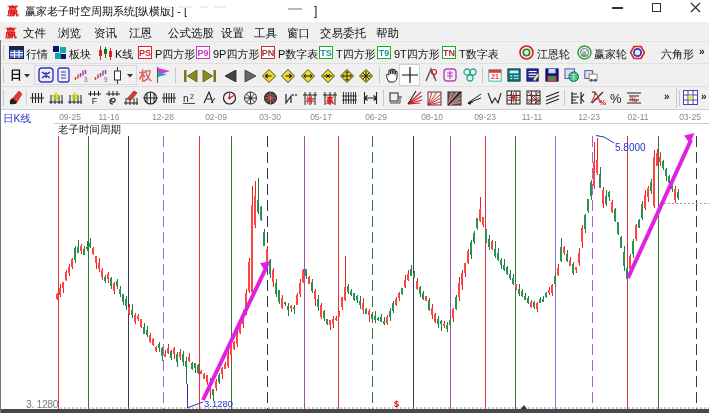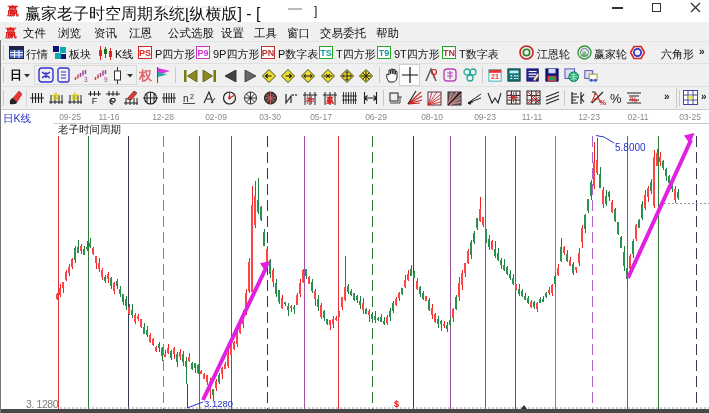--- a/index.html
+++ b/index.html
@@ -4,21 +4,21 @@
 * { margin:0; padding:0; box-sizing:border-box; }
 html,body { width:709px; height:413px; overflow:hidden; font-family:"Liberation Sans",sans-serif; background:#fff; }
 #win { position:relative; width:709px; height:413px; background:#fff; }
 .abs { position:absolute; }
 </style></head>
 <body>
 <div id="win">
 
 <div class="abs" style="left:0;top:0;width:709px;height:22px;background:#fff;">
   <div class="abs" style="left:7px;top:4px;width:14px;height:14px;color:#d22;font-weight:bold;font-size:12px;line-height:14px;">赢</div>
-  <div class="abs" style="left:25px;top:4px;font-size:16px;color:#111;white-space:nowrap;">赢家老子时空周期系统[纵横版] - [</div>
+  <div class="abs" style="left:25px;top:4px;font-size:11px;color:#111;white-space:nowrap;">赢家老子时空周期系统[纵横版] - [</div>
   <div class="abs" style="left:162px;top:6px;width:10px;height:2px;background:#ececec;"></div>
   <div class="abs" style="left:178px;top:6px;width:14px;height:2px;background:#efefef;"></div>
   <div class="abs" style="left:200px;top:6px;width:8px;height:2px;background:#f0f0f0;"></div>
   <div class="abs" style="left:214px;top:6px;width:12px;height:2px;background:#eeeeee;"></div>
   <div class="abs" style="left:288px;top:8px;width:14px;height:2px;background:#bbb;"></div>
   <div class="abs" style="left:314px;top:4px;font-size:12px;color:#111;">]</div>
   <div class="abs" style="left:612px;top:7px;width:11px;height:1.5px;background:#333;"></div>
   <div class="abs" style="left:652px;top:3px;width:9px;height:9px;border:1.3px solid #333;"></div>
   <svg class="abs" style="left:690px;top:2px;" width="11" height="11">
         <path d="M1 1 L10 10 M10 1 L1 10" stroke="#333" stroke-width="1.3"></path>

